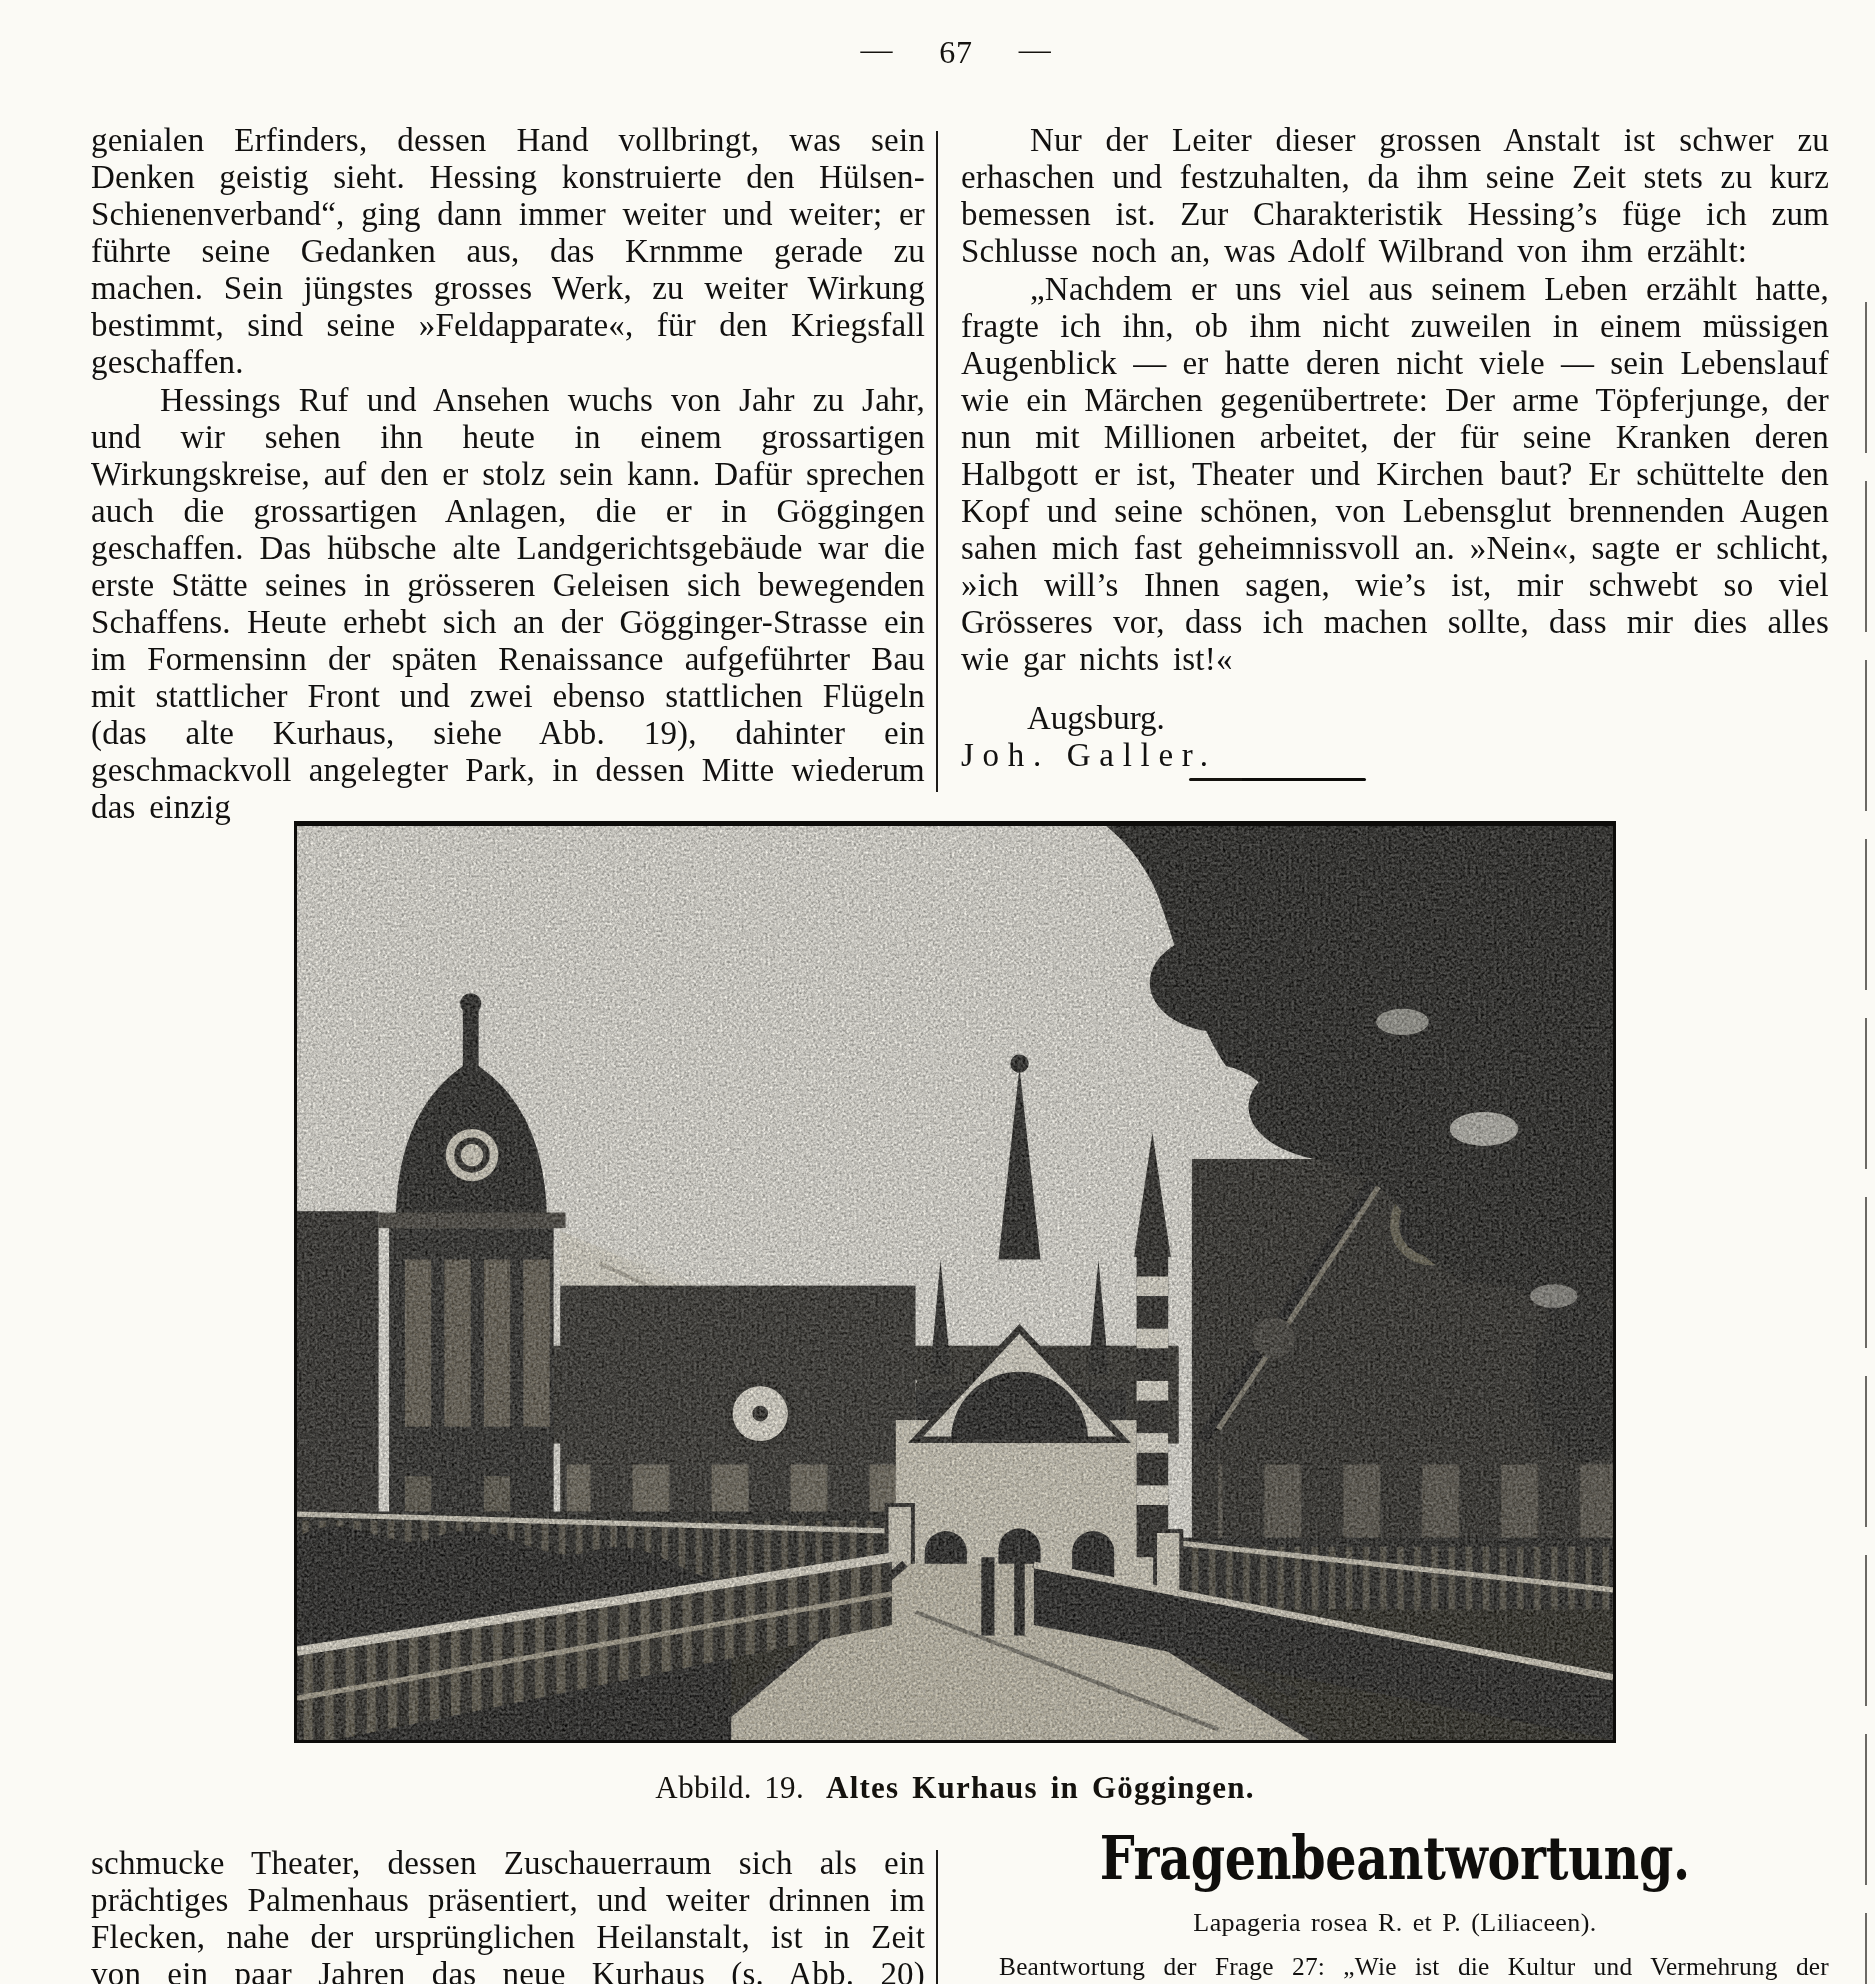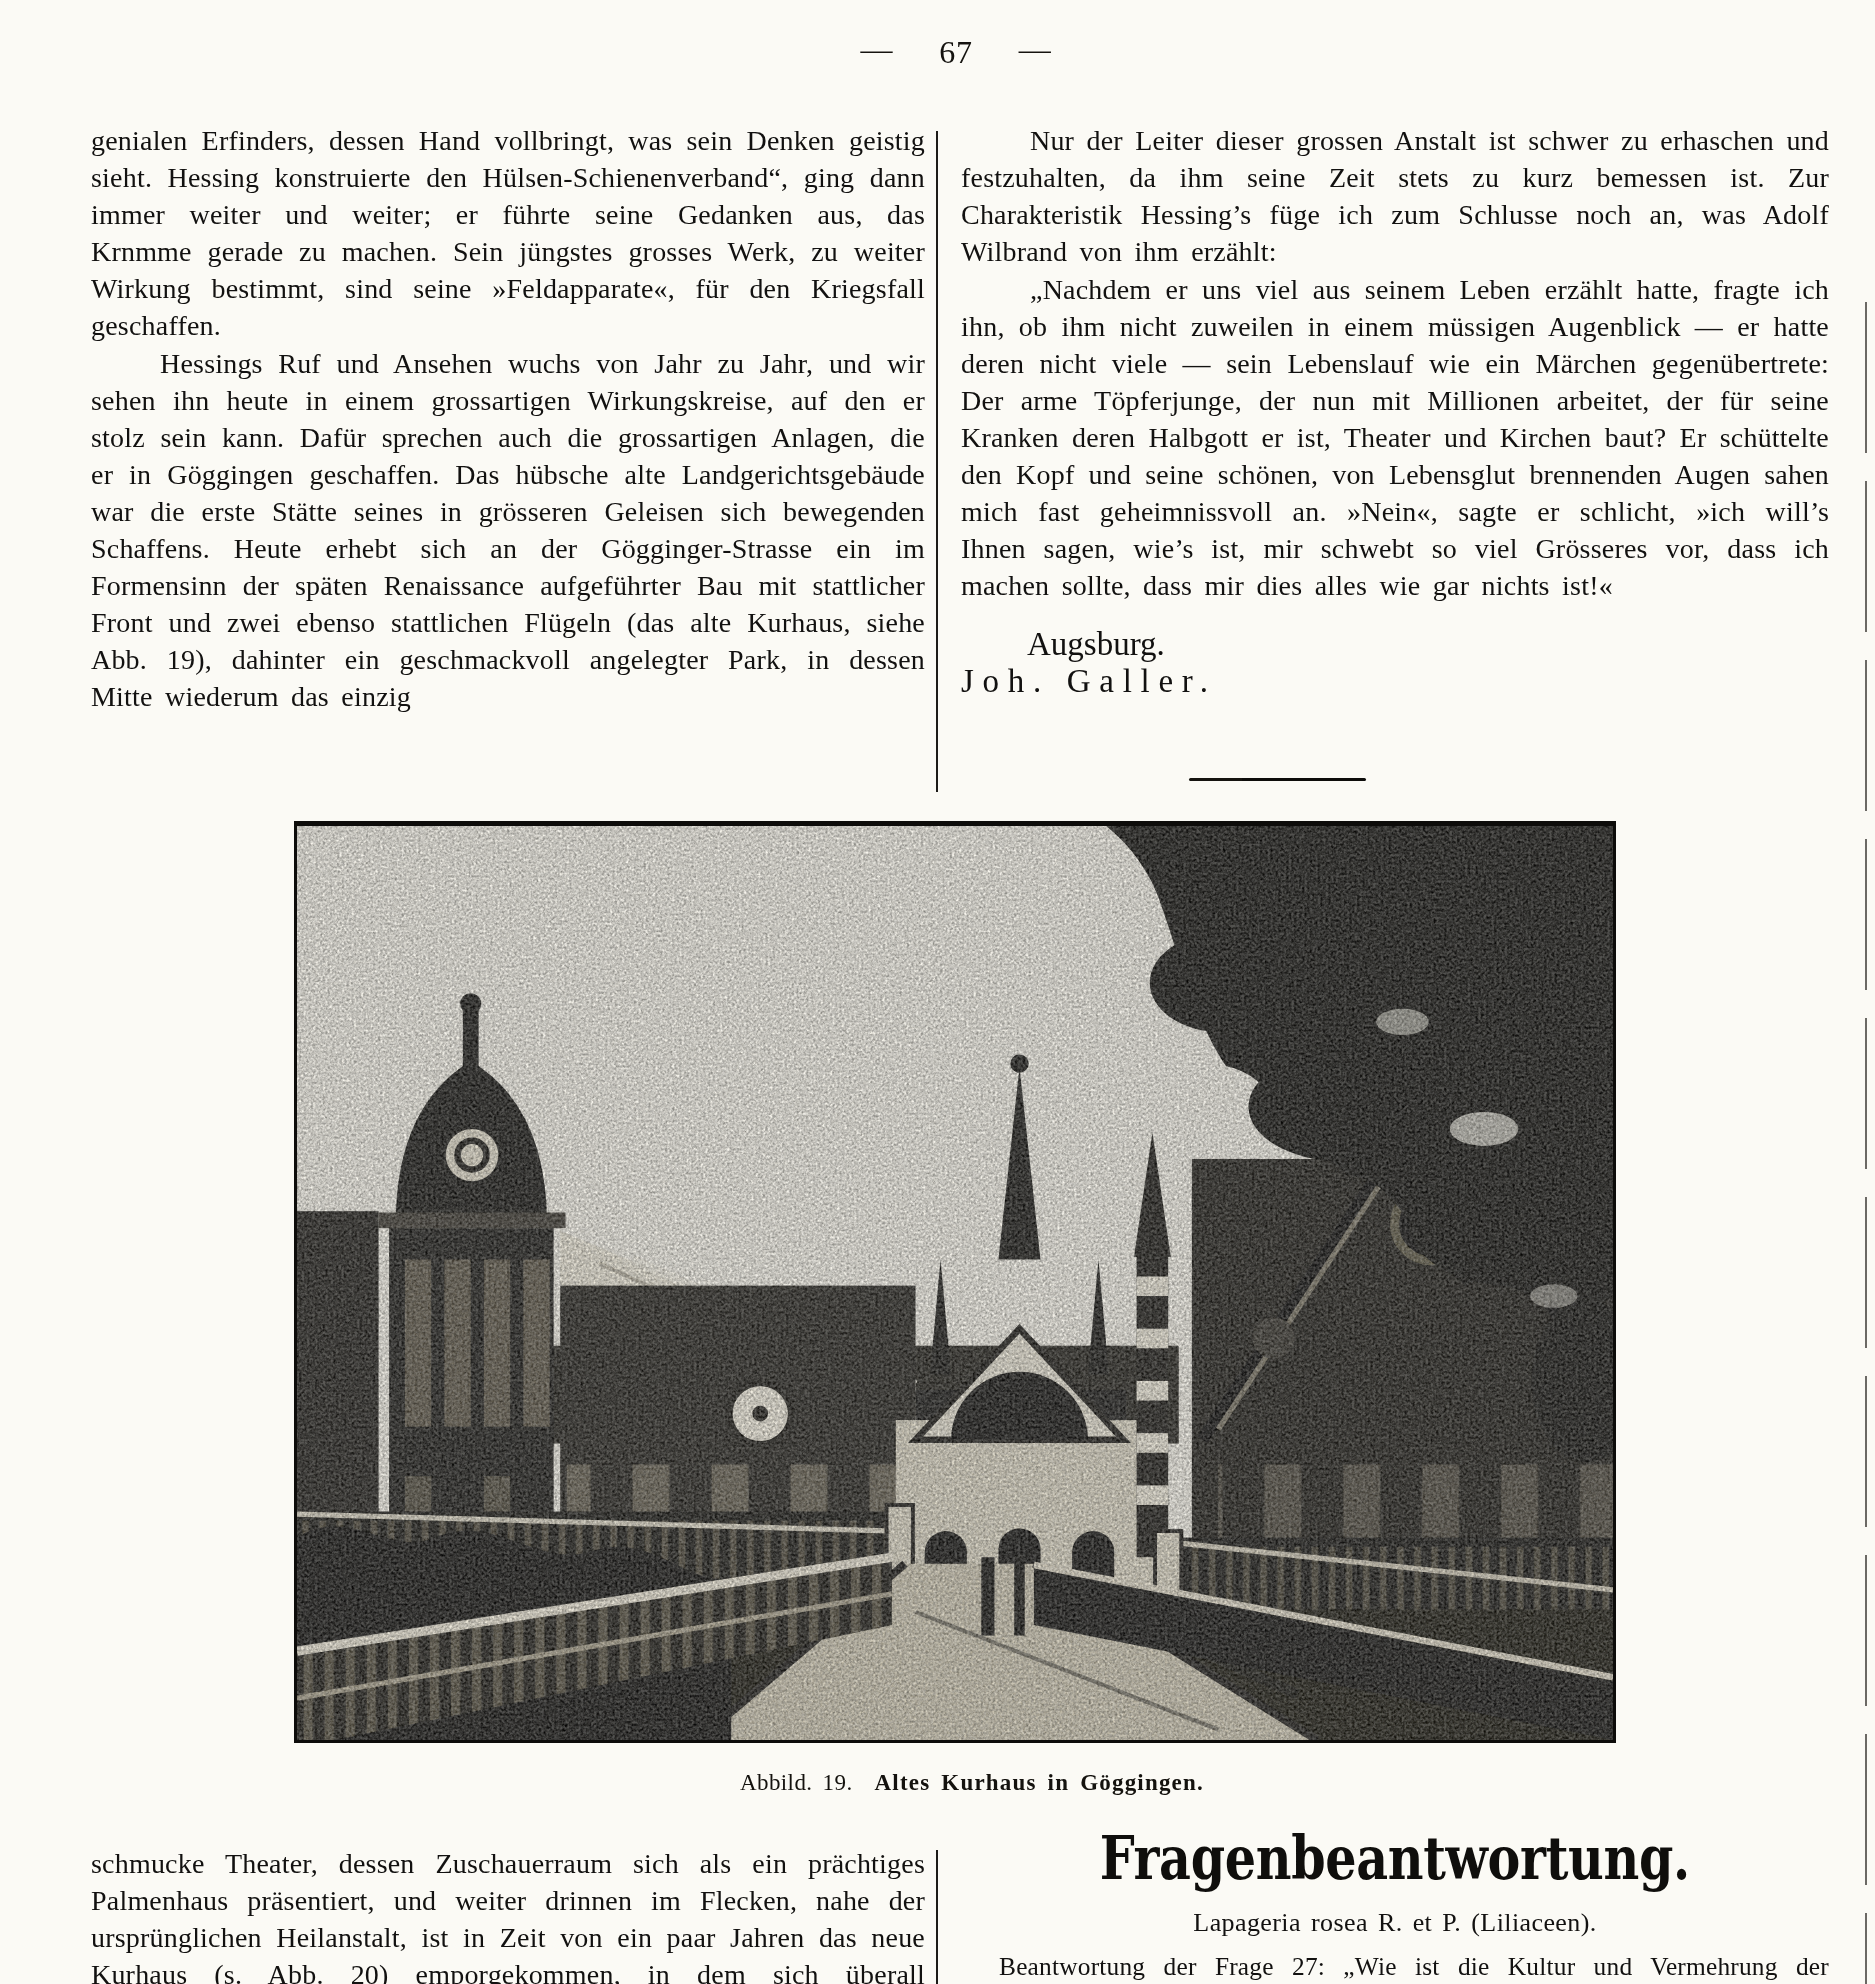--- a/index.html
+++ b/index.html
@@ -13,21 +13,21 @@
   }
   .page{position:absolute;inset:0;}
   
   .page-header{
     position:absolute;top:34px;left:18px;width:1876px;
     text-align:center;font-size:32px;letter-spacing:0.8px;color:#15130f;
   }
   .page-header .dash{display:inline-block;margin:0 46px;transform:translateY(-3.2px);}
   
   .col{position:absolute;text-align:justify;}
-  .col p{margin:0;font-size:28px;line-height:37px;word-spacing:5.2px;letter-spacing:0.2px;}
+  .col p{margin:0;font-size:33px;line-height:37px;word-spacing:5.2px;letter-spacing:0.2px;}
   .col p.indent{text-indent:69px;}
   .col p + p{margin-top:0.8px;}
   .col-left-top{left:91px;top:122px;width:834px;}
   .col-right-top{left:961px;top:122px;width:868px;}
   .col-left-bottom{left:91px;top:1845px;width:834px;}
   .col-right-bottom{left:961px;top:1825px;width:868px;text-align:justify;}
   
   .rule-vert{position:absolute;width:2px;background:#1d1b18;}
   .rule-top{left:936px;top:131px;height:661px;}
   .rule-bottom{left:936px;top:1850px;height:685px;}
@@ -48,22 +48,22 @@
     border-radius:1.6px;
   }
   
   .photo-frame{
     position:absolute;left:294px;top:821px;width:1322px;height:922px;
     border:3.6px solid #0d0c0a;border-top-width:5.6px;box-sizing:border-box;
     background:#f3f0e6;
   }
   .photo-frame svg{display:block;width:100%;height:100%;}
   .figure-caption{
-    position:absolute;left:311px;top:1770px;width:1322px;
-    text-align:center;font-size:23px;letter-spacing:0.4px;word-spacing:4px;color:#14120e;
+    position:absolute;left:294px;top:1770px;width:1322px;
+    text-align:center;font-size:31px;letter-spacing:0.4px;word-spacing:4px;color:#14120e;
   }
   .figure-caption .cap-label{margin-right:22px;}
   .figure-caption .cap-title{font-weight:bold;letter-spacing:1.2px;}
   
   .q-heading-wrap{text-align:center;}
   .q-heading{
     display:inline-block;font-weight:bold;font-size:60px;line-height:67px;
     letter-spacing:-0.4px;transform:scaleX(.82);transform-origin:center;
     font-family:"DejaVu Serif","Liberation Serif",serif;color:#0f0e0c;
     white-space:nowrap;

